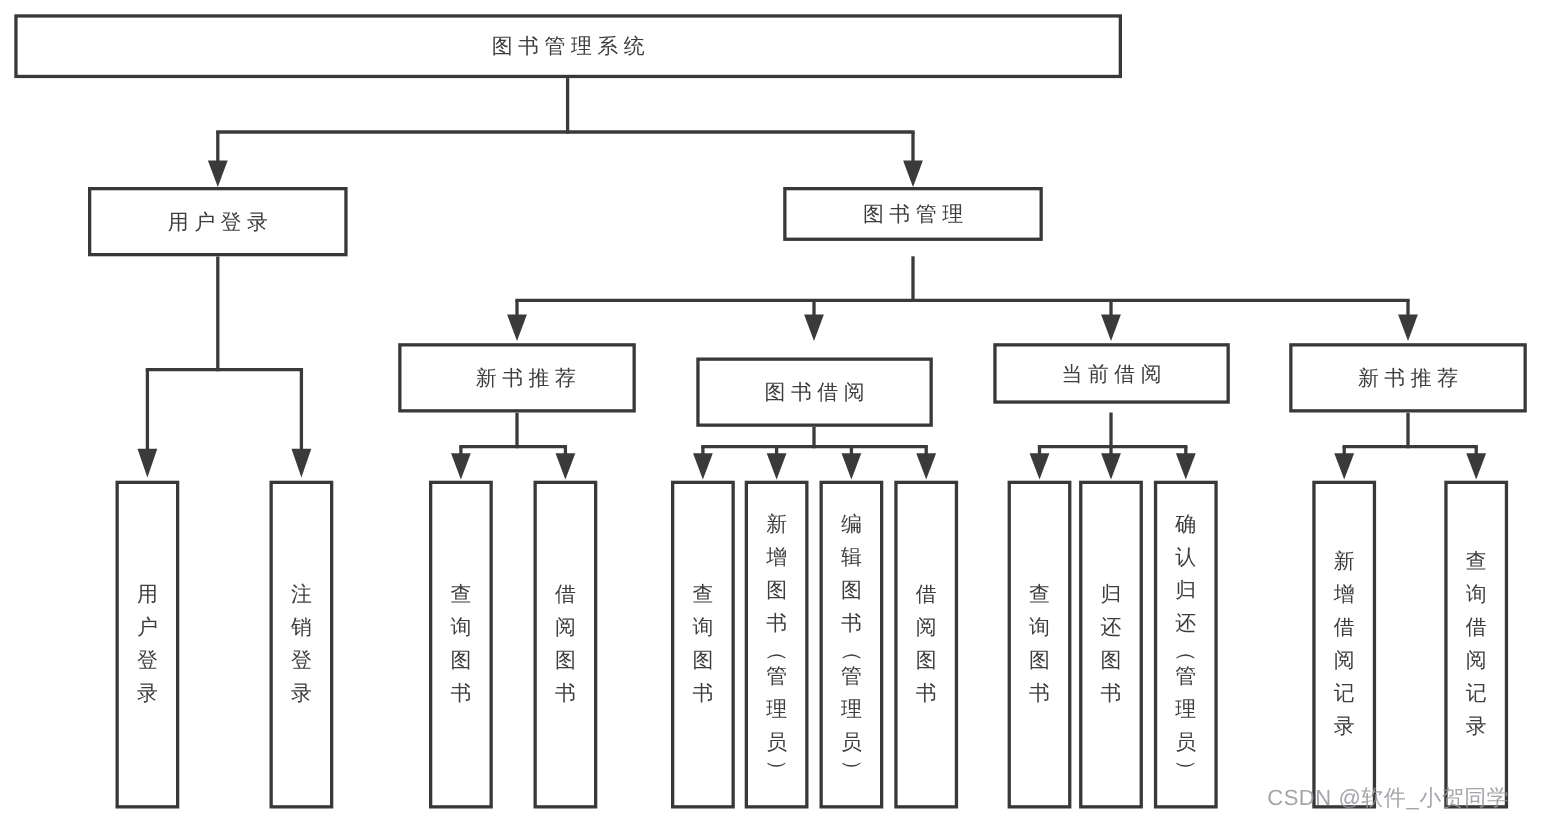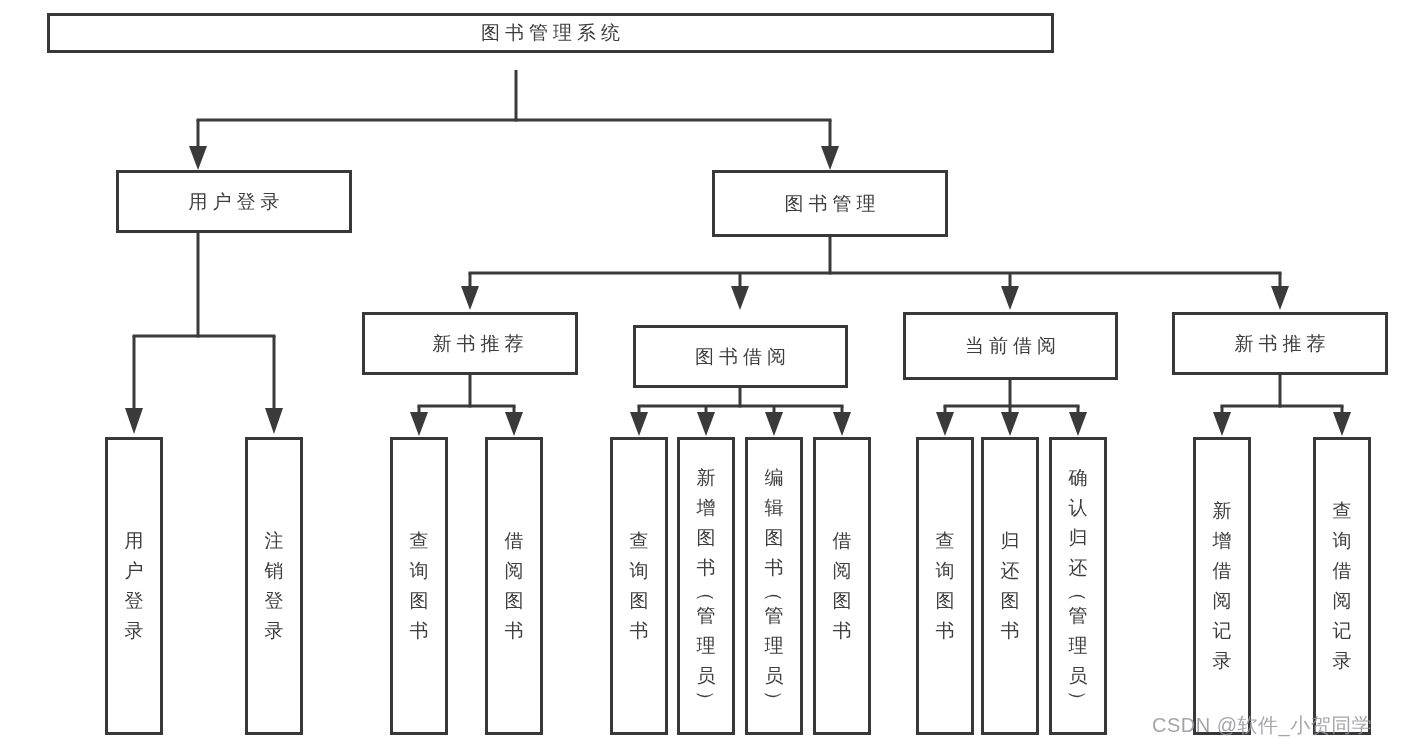--- a/index.html
+++ b/index.html
@@ -8,26 +8,26 @@
     font-family:"Liberation Sans","DejaVu Sans",sans-serif;color:#3d3d3d;
   }
   svg.wires{position:absolute;left:0;top:0;width:1405px;height:747px;}
   svg.wires line{stroke:#3a3a3a;stroke-width:3;}
   svg.wires polygon{fill:#3a3a3a;}
   .node{
     position:absolute;background:#fff;border:3px solid #383838;box-sizing:border-box;
     display:flex;align-items:center;justify-content:center;
     font-size:19px;letter-spacing:5px;text-indent:5px;color:#3d3d3d;
   }
-  .root{left:13px;top:13px;width:1007px;height:40px;margin-left:34px;}
-  .b-user-login{left:80px;top:170px;width:236px;height:63px;margin-left:36px;}
-  .b-book-mgmt{left:712px;top:170px;width:236px;height:67px;justify-content:center;}
+  .root{left:13px;top:13px;width:1007px;height:58px;}
+  .b-user-login{left:80px;top:170px;width:236px;height:63px;}
+  .b-book-mgmt{left:712px;top:170px;width:236px;height:49px;justify-content:center;}
   .b-new-books{left:362px;top:312px;width:216px;height:63px;padding-left:16px;}
   .b-book-borrow{left:633px;top:325px;width:215px;height:63px;}
-  .b-current-borrow{left:903px;top:312px;width:215px;height:68px;}
+  .b-current-borrow{left:903px;top:312px;width:215px;height:55px;}
   .b-borrow-records{left:1172px;top:312px;width:216px;height:63px;}
   .leaf{
     position:absolute;top:437px;width:58px;height:298px;background:#fff;
     border:3px solid #383838;box-sizing:border-box;
     display:flex;flex-direction:column;align-items:center;justify-content:center;
     font-size:19px;color:#3d3d3d;
   }
   .lf1{left:105px;} .lf2{left:245px;}
   .lf3{left:390px;} .lf4{left:485px;}
   .lf5{left:610px;} .lf6{left:677px;} .lf7{left:745px;} .lf8{left:813px;}

